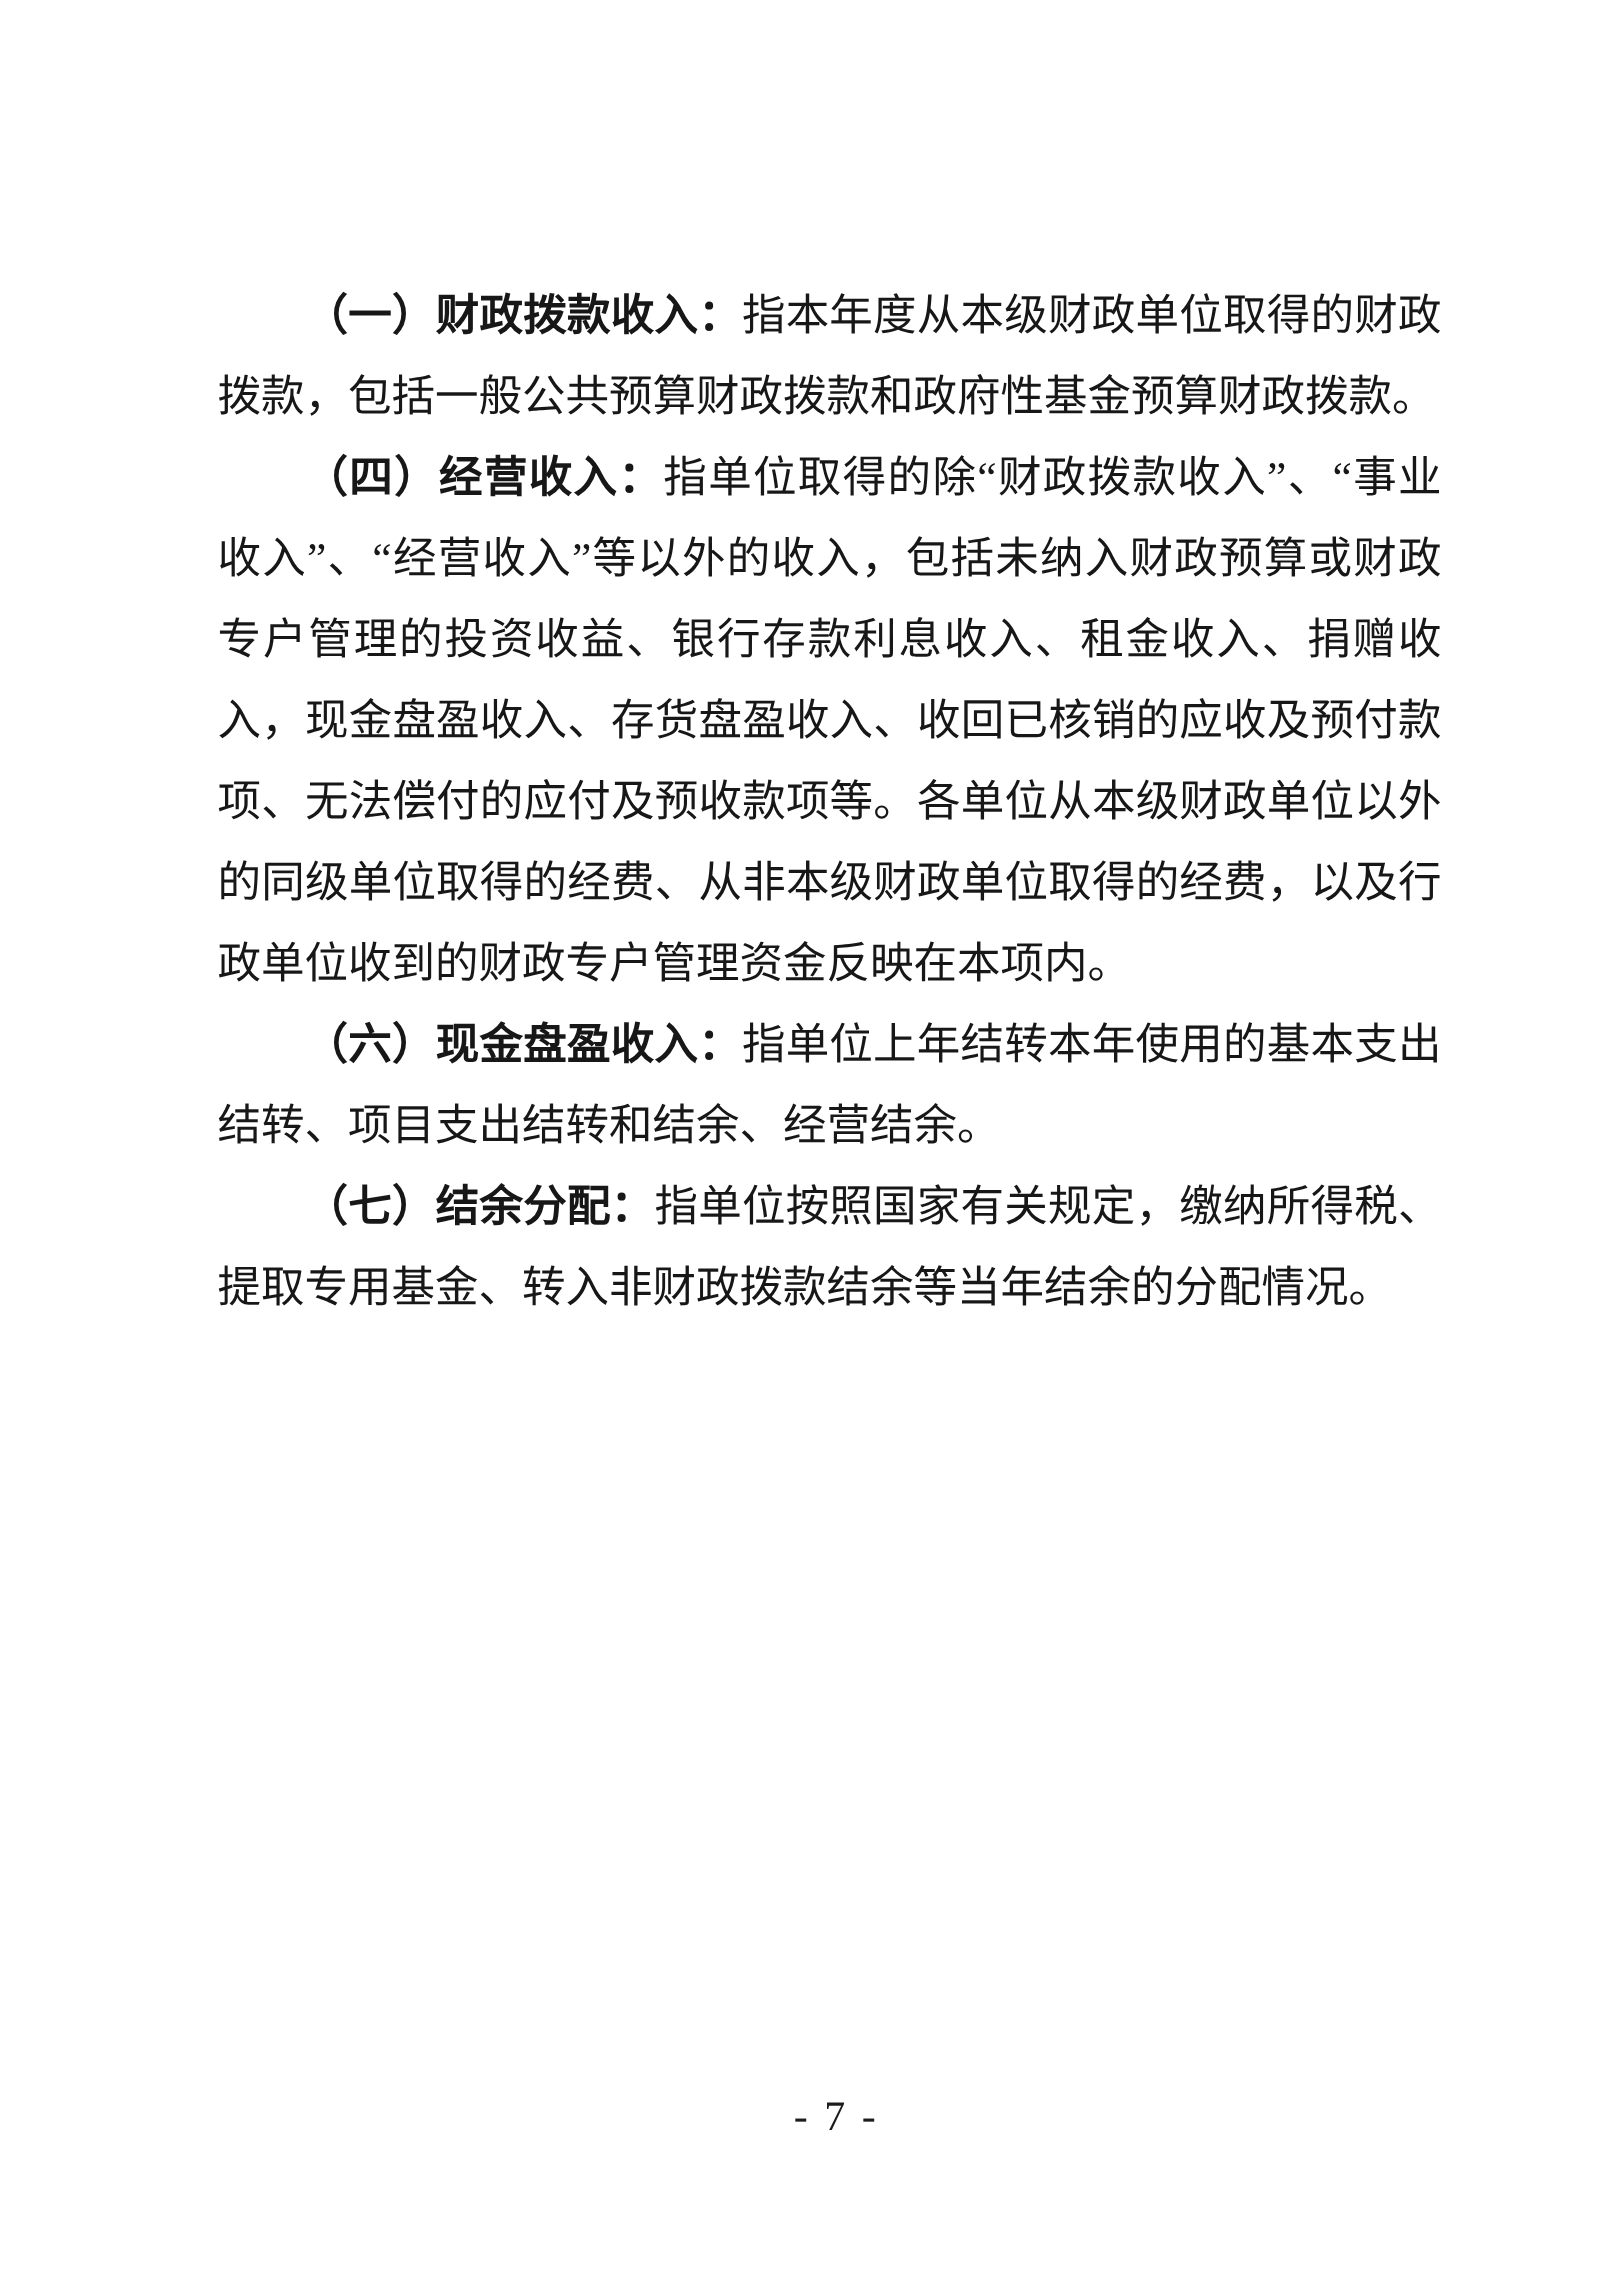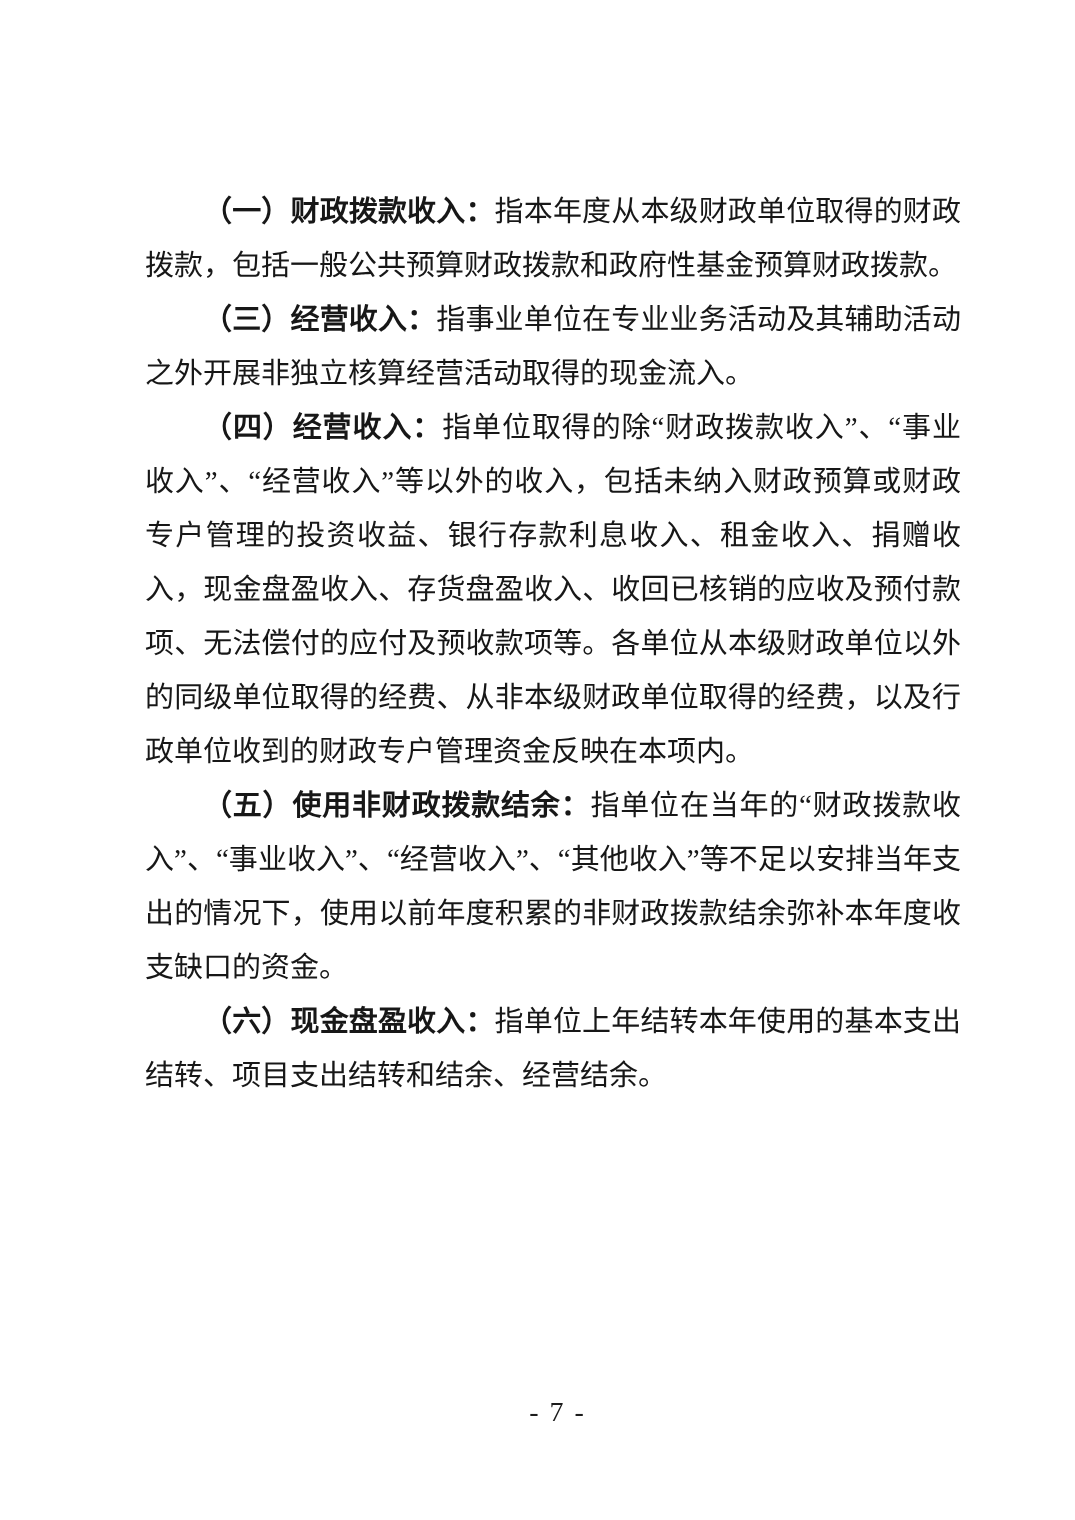--- a/index.html
+++ b/index.html
@@ -44,21 +44,20 @@
     color: #1c1c1c;
     letter-spacing: 2px;
   }
 </style>
 </head>
 <body>
 
 <div class="page">
   <main class="content">
     <p class="para"><span class="para-heading">（一）财政拨款收入：</span><span class="para-body">指本年度从本级财政单位取得的财政拨款，包括一般公共预算财政拨款和政府性基金预算财政拨款。</span></p>
-    <p class="para"><span class="para-heading">（三）经营收入：</span><span class="para-body">指事业单位在专业业务活动及其辅助活动之外开展非独立核算经营活动取得的现金流入。</span></p>
     <p class="para"><span class="para-heading">（四）经营收入：</span><span class="para-body">指单位取得的除“财政拨款收入”、“事业收入”、“经营收入”等以外的收入，包括未纳入财政预算或财政专户管理的投资收益、银行存款利息收入、租金收入、捐赠收入，现金盘盈收入、存货盘盈收入、收回已核销的应收及预付款项、无法偿付的应付及预收款项等。各单位从本级财政单位以外的同级单位取得的经费、从非本级财政单位取得的经费，以及行政单位收到的财政专户管理资金反映在本项内。</span></p>
-    <p class="para"><span class="para-heading">（五）使用非财政拨款结余：</span><span class="para-body">指单位在当年的“财政拨款收入”、“事业收入”、“经营收入”、“其他收入”等不足以安排当年支出的情况下，使用以前年度积累的非财政拨款结余弥补本年度收支缺口的资金。</span></p>
     <p class="para"><span class="para-heading">（六）现金盘盈收入：</span><span class="para-body">指单位上年结转本年使用的基本支出结转、项目支出结转和结余、经营结余。</span></p>
+    <p class="para"><span class="para-heading">（七）结余分配：</span><span class="para-body">指单位按照国家有关规定，缴纳所得税、提取专用基金、转入非财政拨款结余等当年结余的分配情况。</span></p>
   </main>
   <footer class="page-footer">
     <span>- 7 -</span>
   </footer>
 </div>
 
 </body></html>

